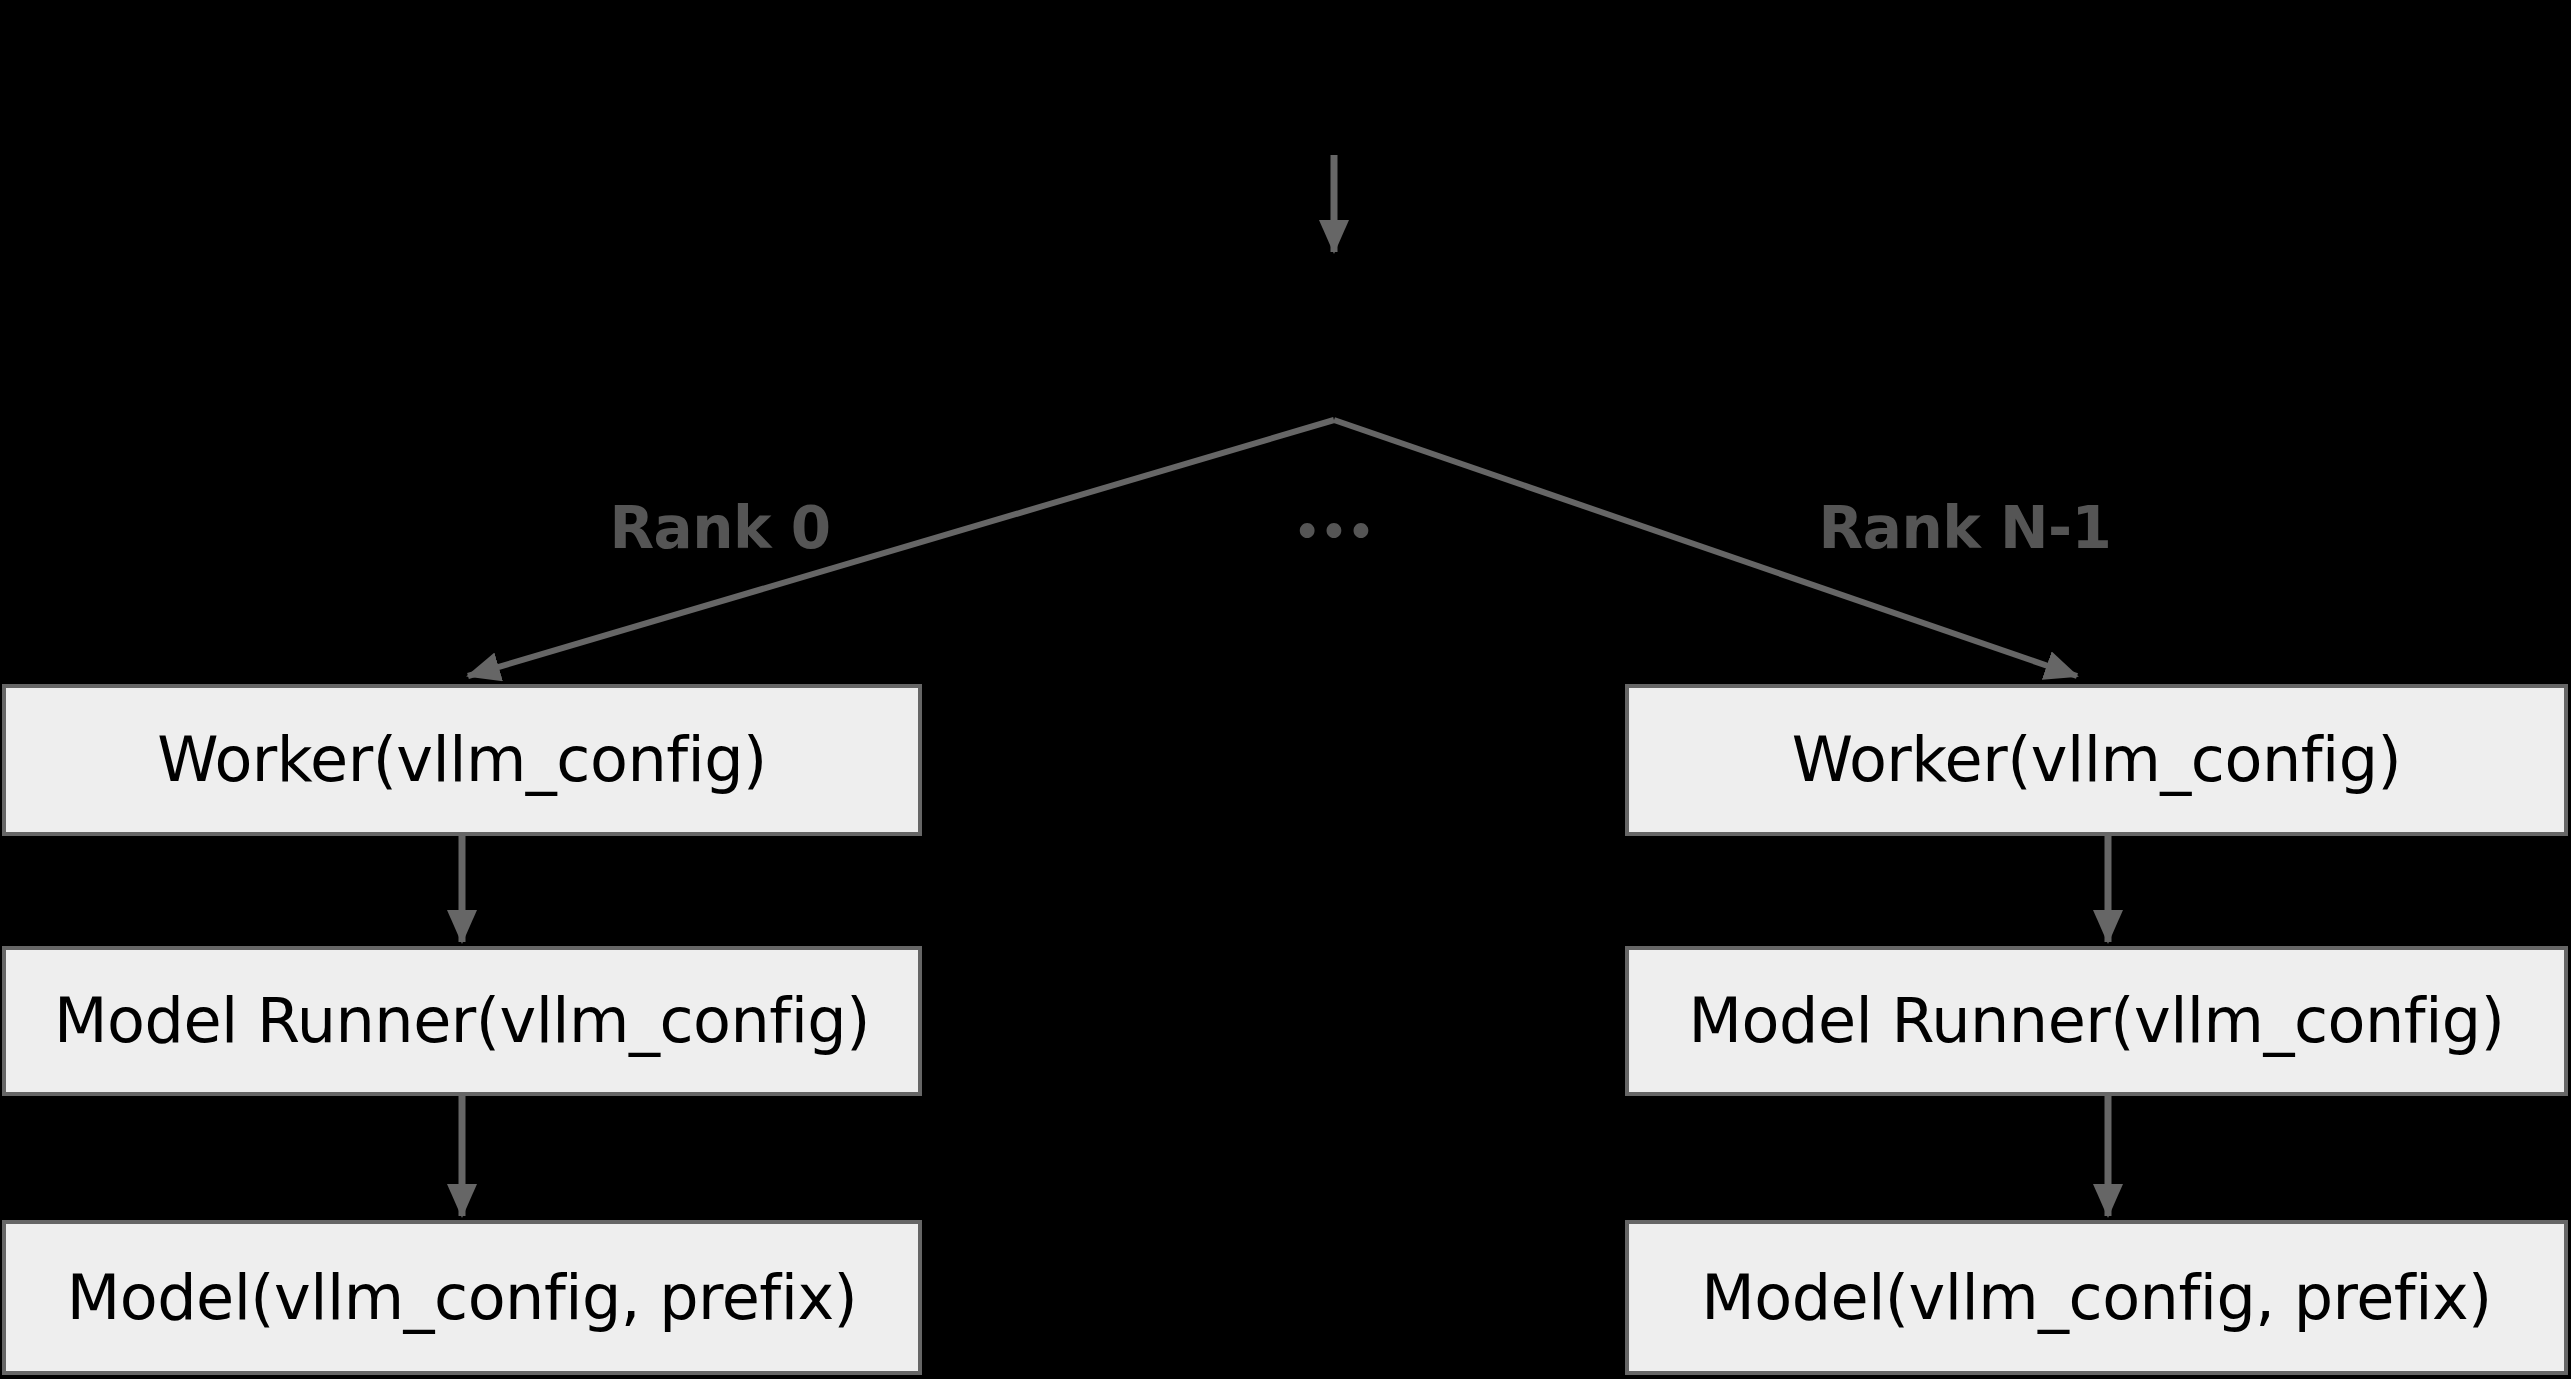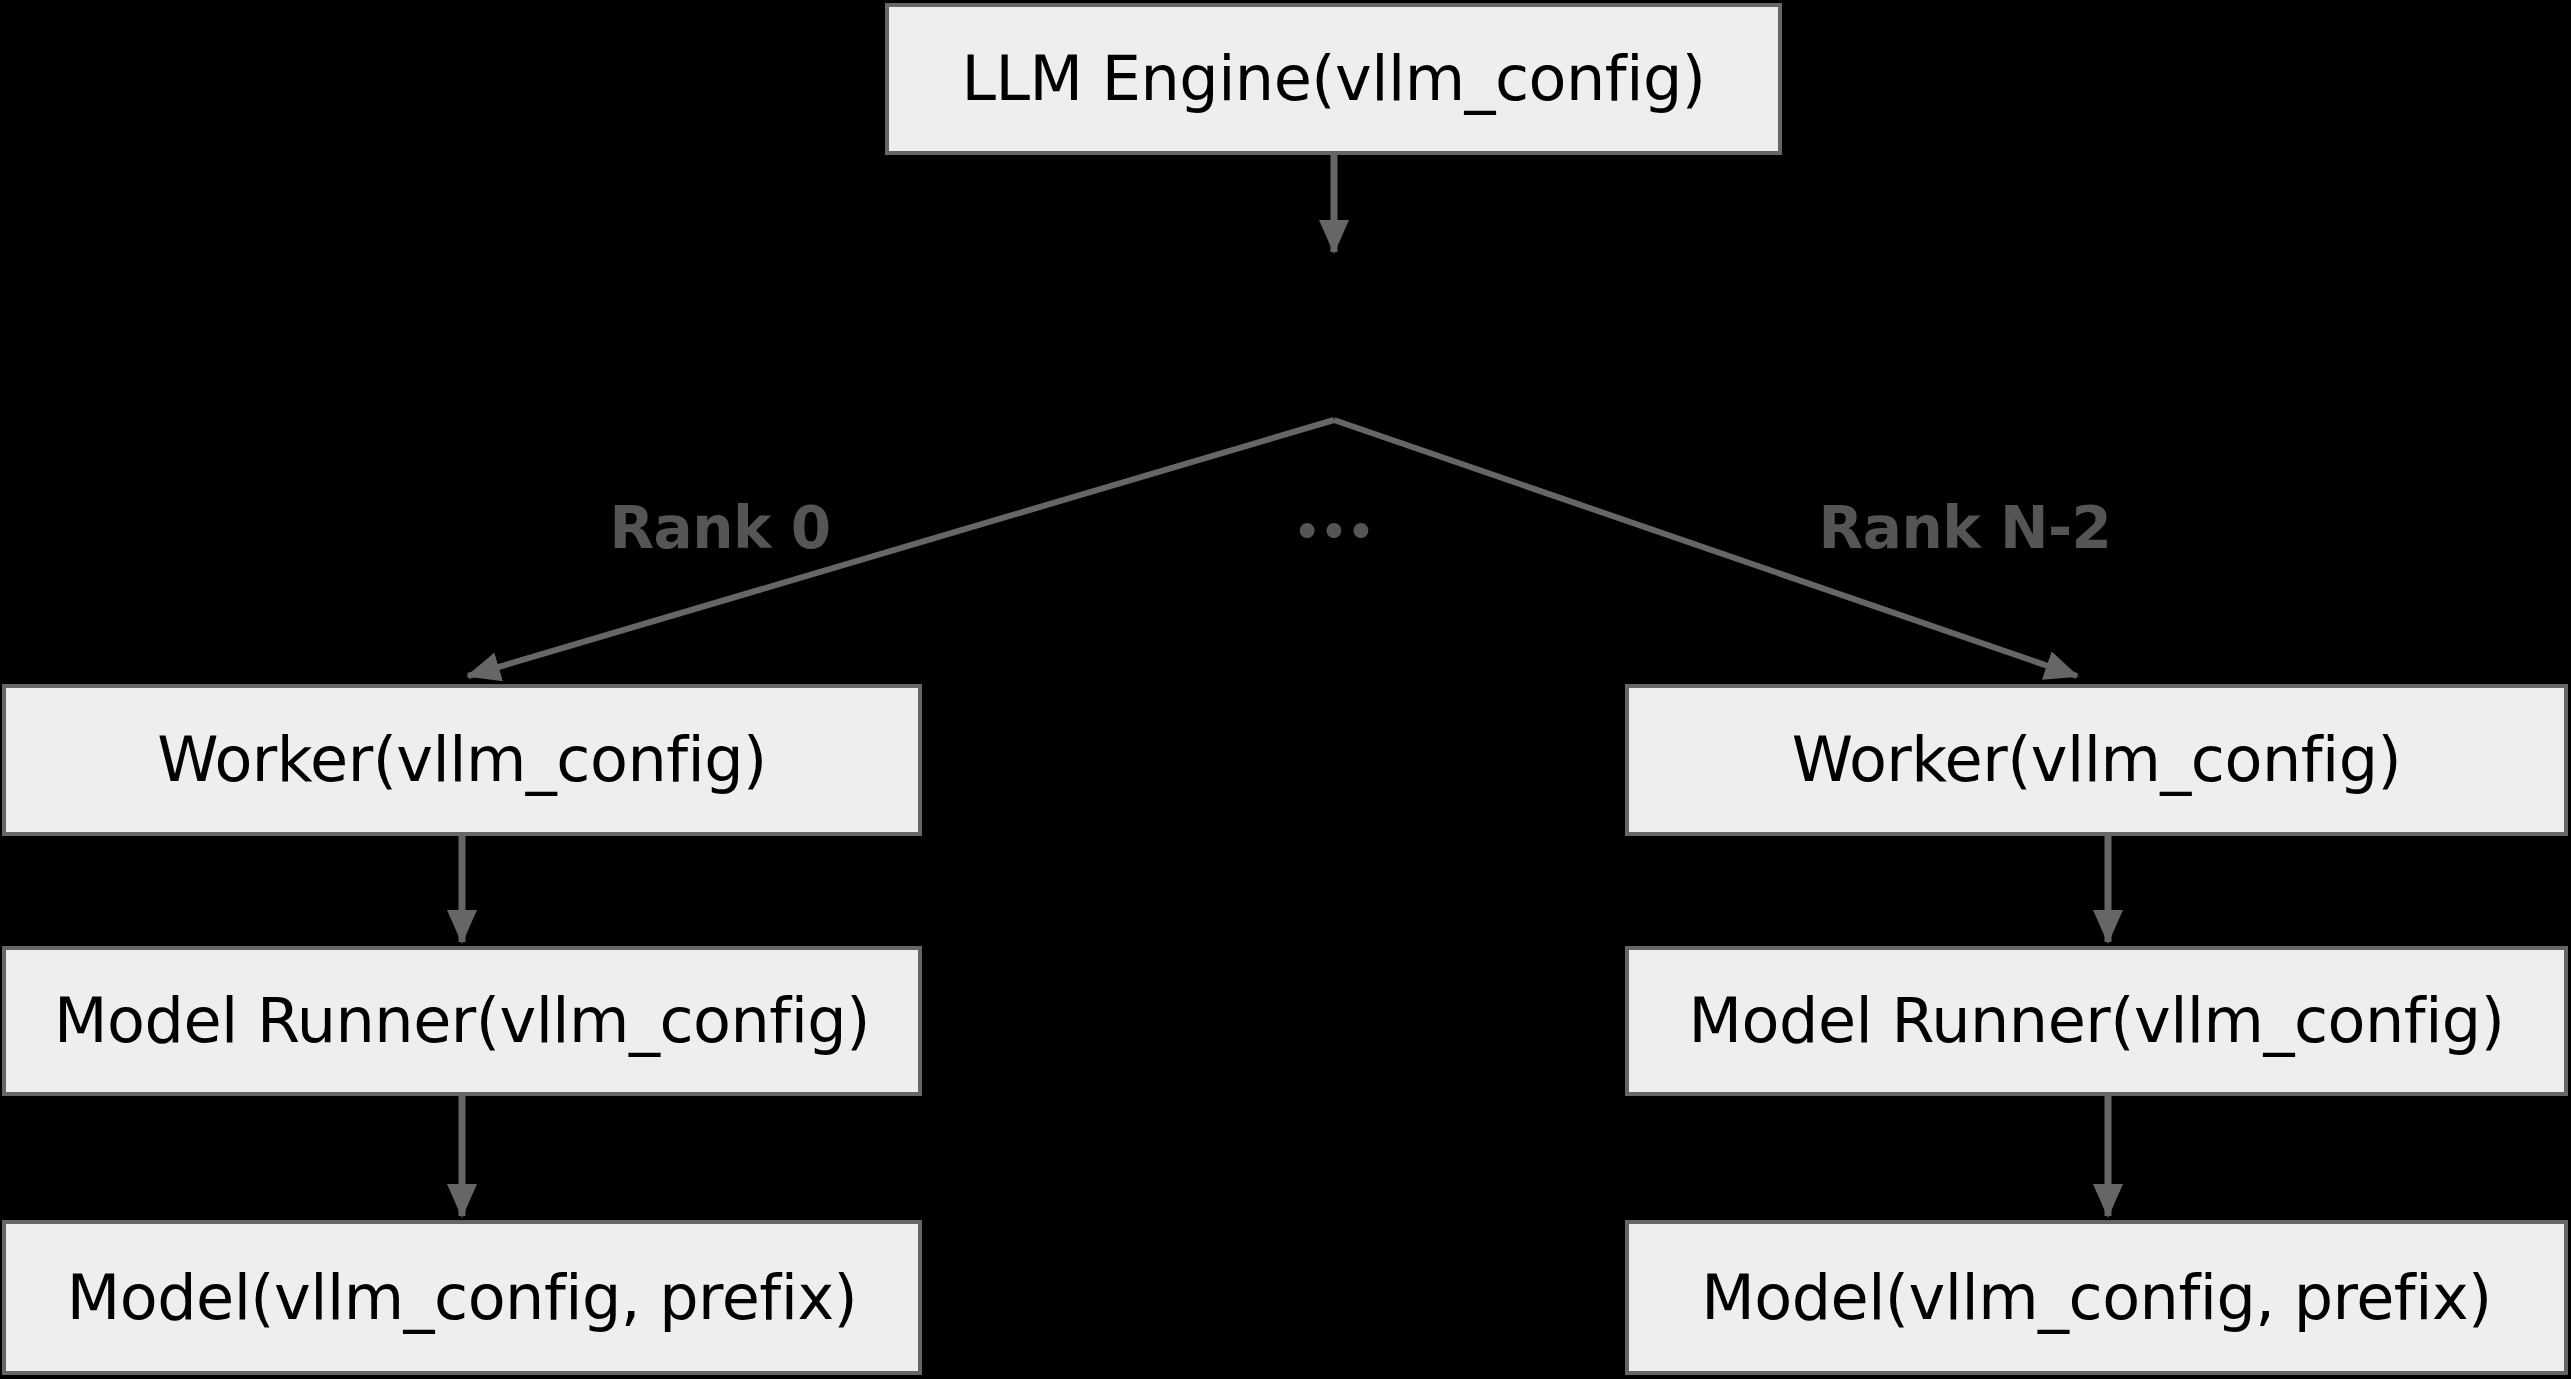--- a/index.html
+++ b/index.html
@@ -82,23 +82,20 @@
 
     <line x1="462" y1="836" x2="462" y2="942" stroke="#666666" stroke-width="7" marker-end="url(#arrowhead-big)"></line>
 
     <line x1="462" y1="1096" x2="462" y2="1216" stroke="#666666" stroke-width="7" marker-end="url(#arrowhead-big)"></line>
 
     <line x1="2108" y1="836" x2="2108" y2="942" stroke="#666666" stroke-width="7" marker-end="url(#arrowhead-big)"></line>
 
     <line x1="2108" y1="1096" x2="2108" y2="1216" stroke="#666666" stroke-width="7" marker-end="url(#arrowhead-big)"></line>
   </svg>
 
-  <div class="node" style="left:885px; top:3px; width:897px; height:152px;">
-    <span>LLM Engine(vllm_config)</span>
-  </div>
 
 
   <div class="node" style="left:2px; top:684px; width:920px; height:152px;">
     <span>Worker(vllm_config)</span>
   </div>
 
   <div class="node" style="left:2px; top:946px; width:920px; height:150px;">
     <span>Model Runner(vllm_config)</span>
   </div>
 
@@ -113,17 +110,17 @@
   <div class="node" style="left:1625px; top:946px; width:943px; height:150px;">
     <span>Model Runner(vllm_config)</span>
   </div>
 
   <div class="node" style="left:1625px; top:1220px; width:943px; height:155px;">
     <span>Model(vllm_config, prefix)</span>
   </div>
 
   <div class="edge-label" style="left:720px; top:528px;">Rank 0</div>
 
-  <div class="edge-label" style="left:1965px; top:528px;">Rank N-2</div>
+  <div class="edge-label" style="left:1965px; top:528px;">Rank N-1</div>
 
   <div class="ellipsis-label" style="left:1334px; top:532px; font-size:42px;">•••</div>
 
 </div>
 
 </body></html>

